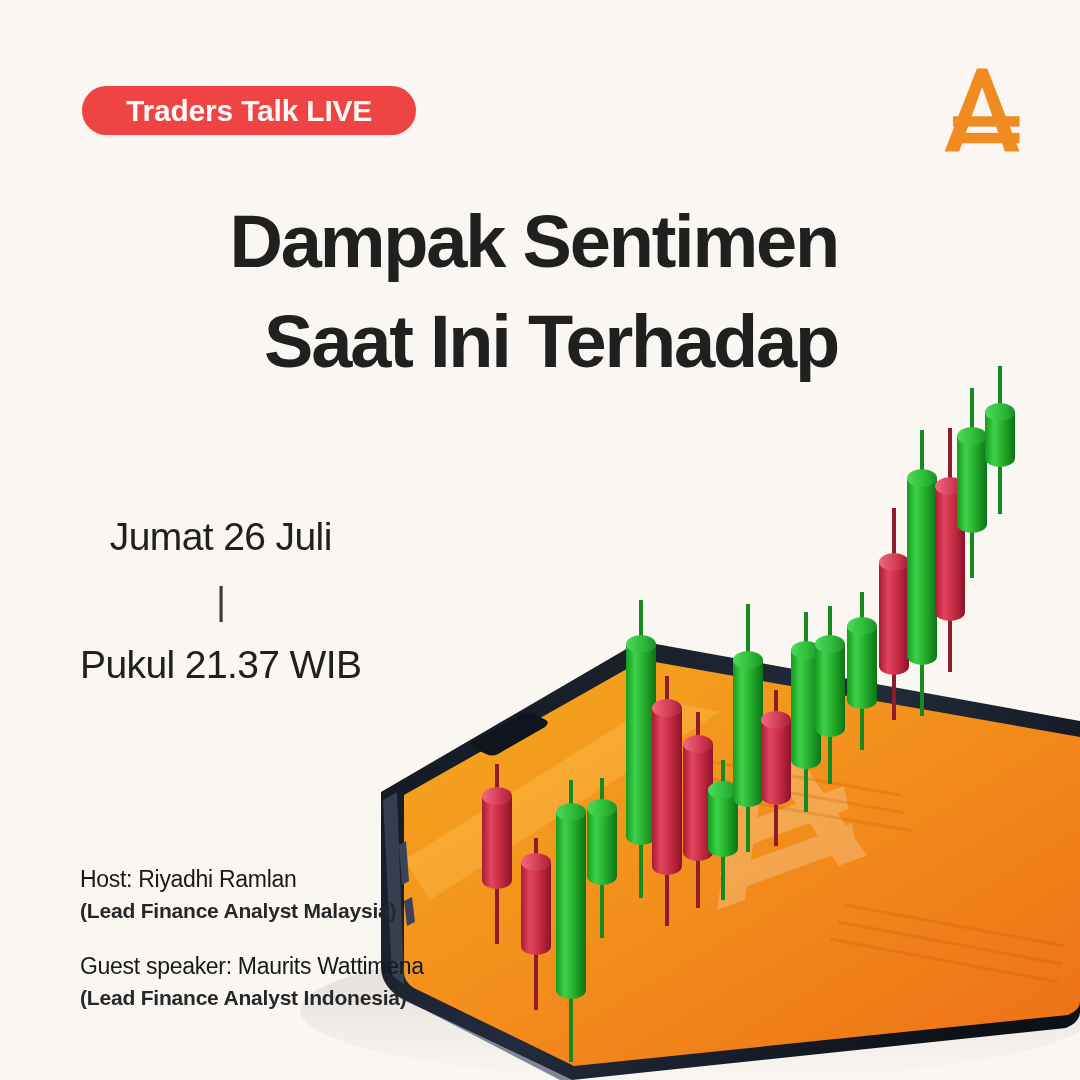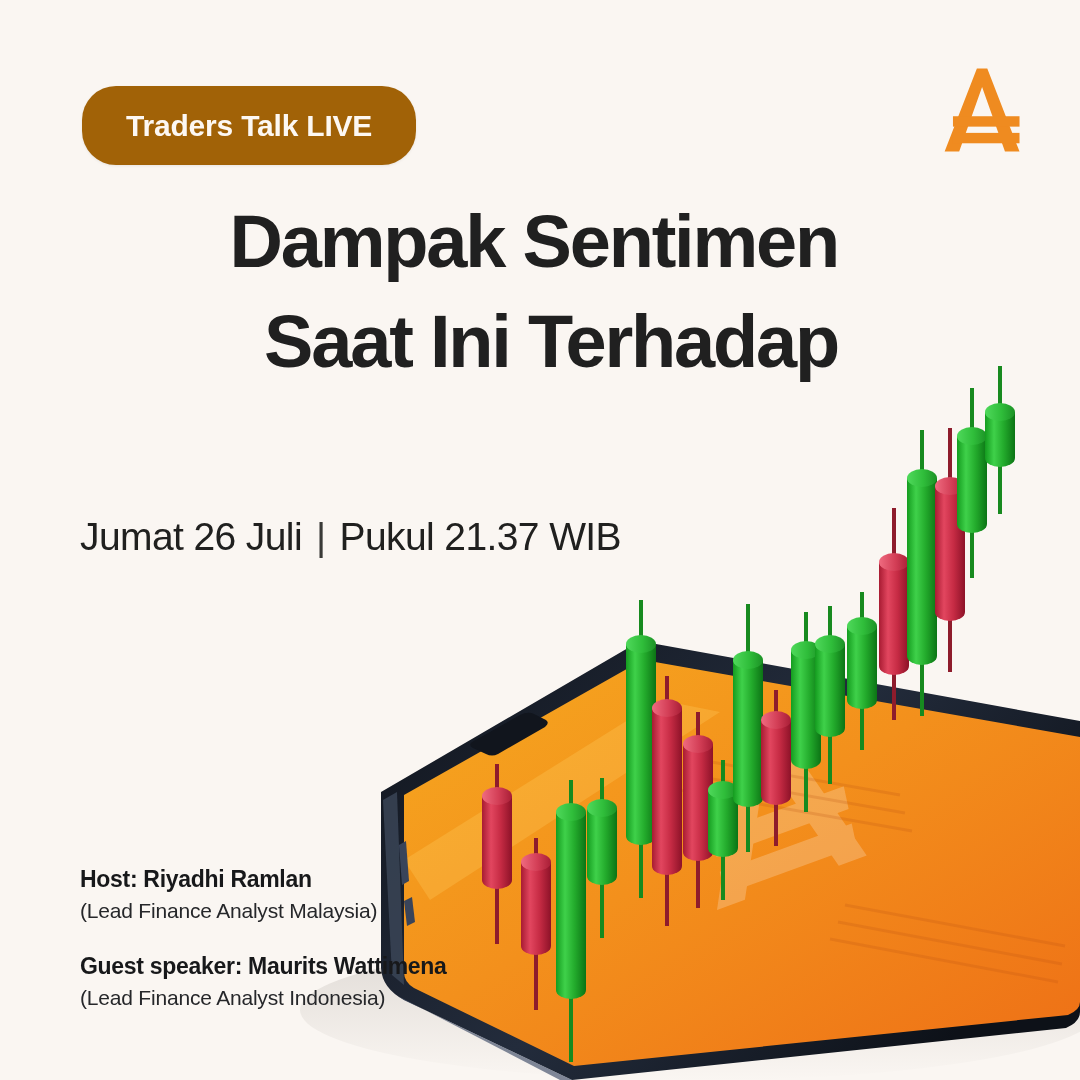--- a/index.html
+++ b/index.html
@@ -19,23 +19,23 @@
 
   
   #brand-logo {
     position:absolute; left:928px; top:58px;
     width:104px; height:104px;
   }
 
   
   #badge {
     position:absolute; left:82px; top:86px;
-    height:79px; padding:0 44px;
+    height:49px; padding:0 44px;
     display:flex; align-items:center; justify-content:center;
-    background:#a16207;
+    background:#ef4444;
     border-radius:34px;
     box-shadow:0 1px 3px rgba(0,0,0,.07);
   }
   #badge-label {
     color:#fdf8f3; font-size:30px; font-weight:bold;
     letter-spacing:-.2px; white-space:nowrap;
   }
 
   
   #headline {
@@ -48,30 +48,30 @@
     font-size:74px; line-height:100px;
     font-weight:bold; color:#202020;
     letter-spacing:-2.2px; white-space:nowrap;
   }
 
   
   #datetime {
     position:absolute; left:80px; top:515px;
     font-size:39px; color:#20201f;
     letter-spacing:-.6px; white-space:nowrap;
-    display:flex; align-items:center; gap:14px;
+    display:flex; align-items:center; gap:20px;flex-direction:column;
   }
   #datetime .sep { font-weight:300; color:#3a3a38; }
 
   
   #credits { position:absolute; left:80px; top:866px; width:470px; z-index:40; }
   .credit-block { margin-bottom:30px; }
   .credit-block:last-child { margin-bottom:12px; }
-  .credit-name { font-size:23px; font-weight:bold; color:#17181a; letter-spacing:-.3px; white-space:nowrap; }
-  .credit-role { font-size:21px; font-weight:400; color:#26272a; letter-spacing:-.2px; margin-top:6px; white-space:nowrap; }
+  .credit-name { font-size:23px; font-weight:normal; color:#17181a; letter-spacing:-.3px; white-space:nowrap; }
+  .credit-role { font-size:21px; font-weight:700; color:#26272a; letter-spacing:-.2px; margin-top:6px; white-space:nowrap; }
 
   
   #artwork { position:absolute; left:0; top:330px; width:1080px; height:750px; }
 </style>
 </head>
 <body>
 
 <div id="poster">
 
   <div id="brand-logo">

